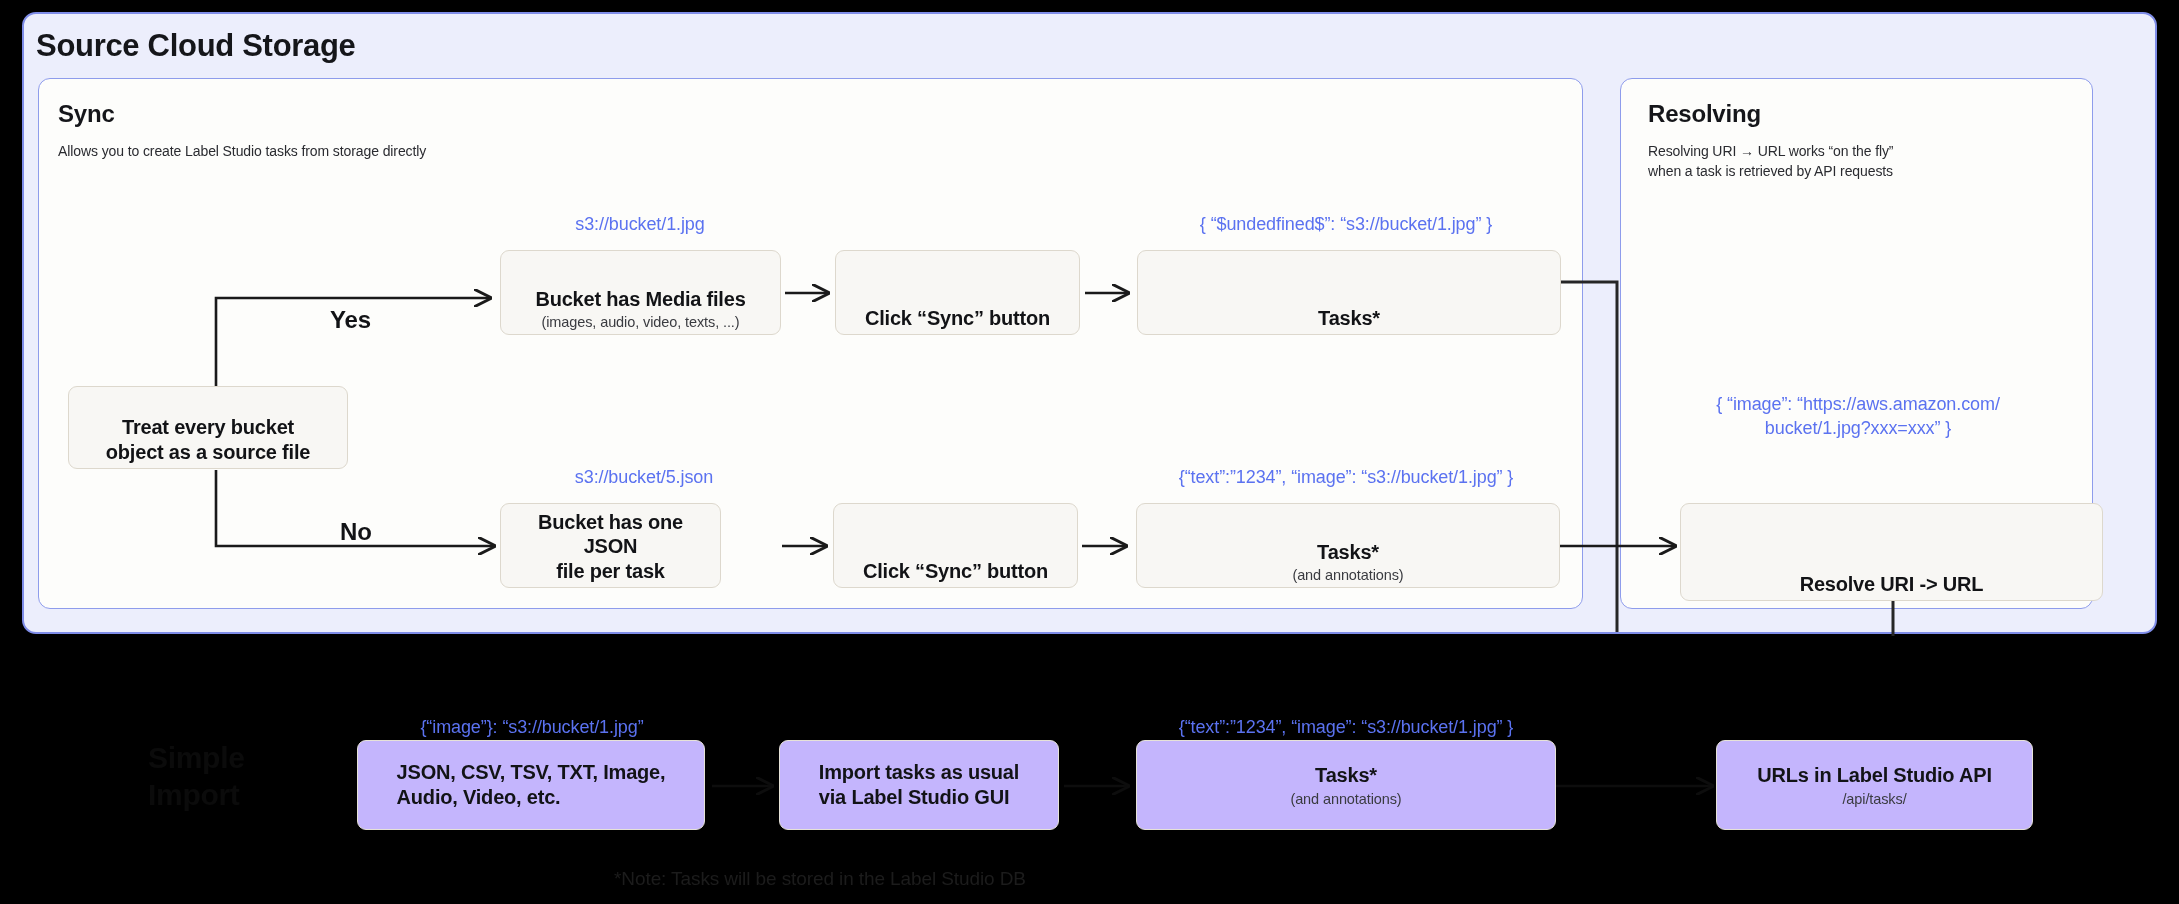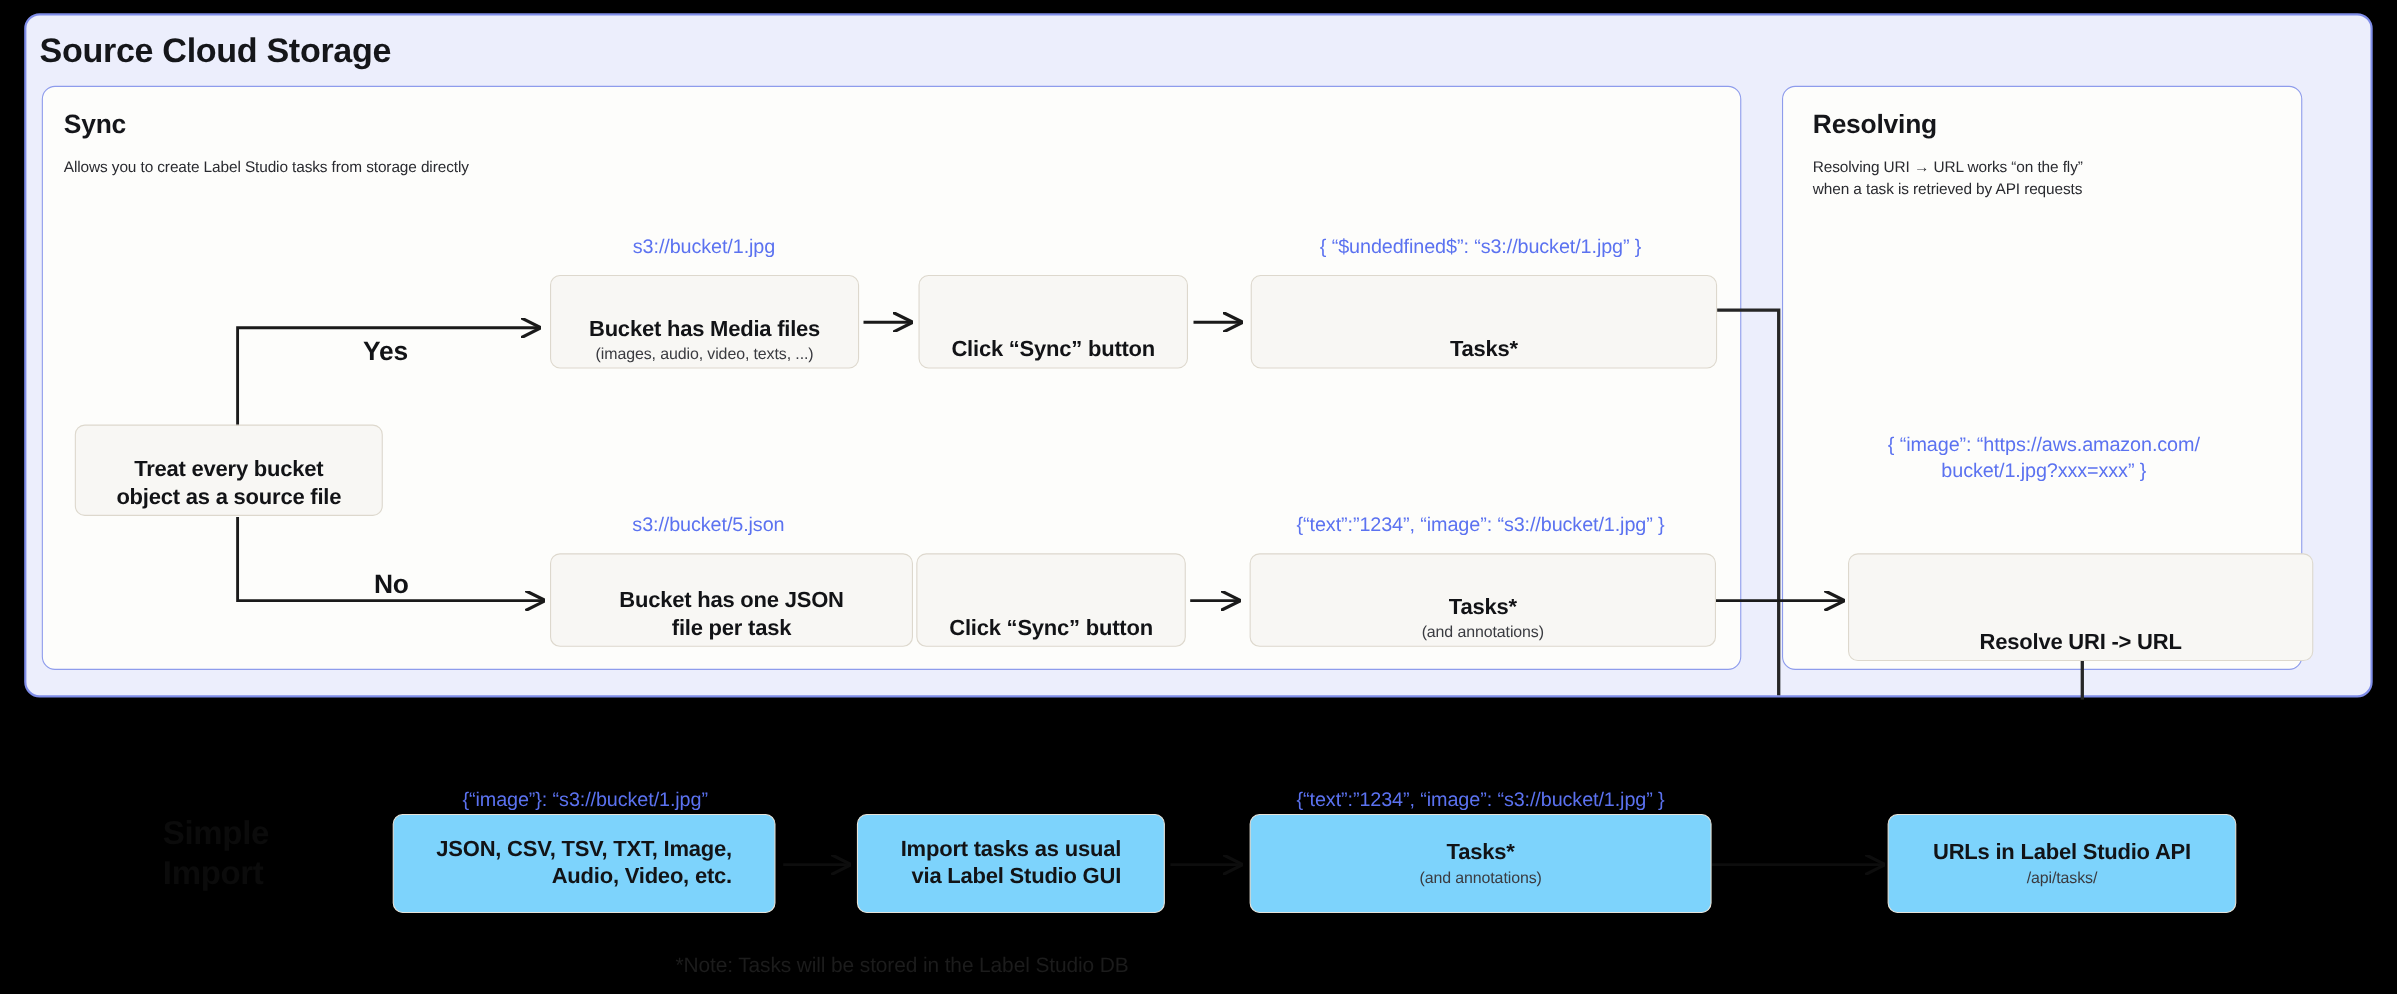--- a/index.html
+++ b/index.html
@@ -100,28 +100,28 @@
     color: #121316;
     letter-spacing: -0.2px;
   }
 
   
   .edges { position: absolute; left: 0; top: 0; width: 2179px; height: 904px; pointer-events: none; }
 
   
   .dark-node {
     position: absolute;
-    background: #7dd3fc;
+    background: #c4b5fd;
     border: 1px solid #e6e2d8;
     border-radius: 9px;
     display: flex;
     flex-direction: column;
     align-items: center;
     justify-content: center;
-    text-align: right;
+    text-align: left;
     padding: 4px 8px;
   }
   .dark-node .main {
     font-size: 20px;
     font-weight: bold;
     color: #121316;
     letter-spacing: -0.2px;
     line-height: 1.24;
   }
   .dark-node .sub {
@@ -217,21 +217,21 @@
   </div>
 
   <div class="node" style="left:835px; top:250px; width:245px; height:85px;">
     <div class="main">Click “Sync” button</div>
   </div>
 
   <div class="node" style="left:1137px; top:250px; width:424px; height:85px;">
     <div class="main">Tasks*</div>
   </div>
 
-  <div class="node" style="left:500px; top:503px; width:330px; height:85px;">
+  <div class="node" style="left:500px; top:503px; width:221px; height:85px;">
     <div class="main" style="white-space:pre-line;">Bucket has one JSON
 file per task</div>
   </div>
 
   <div class="node" style="left:833px; top:503px; width:245px; height:85px;">
     <div class="main">Click “Sync” button</div>
   </div>
 
   <div class="node" style="left:1136px; top:503px; width:424px; height:85px;">
     <div class="main">Tasks*</div>

